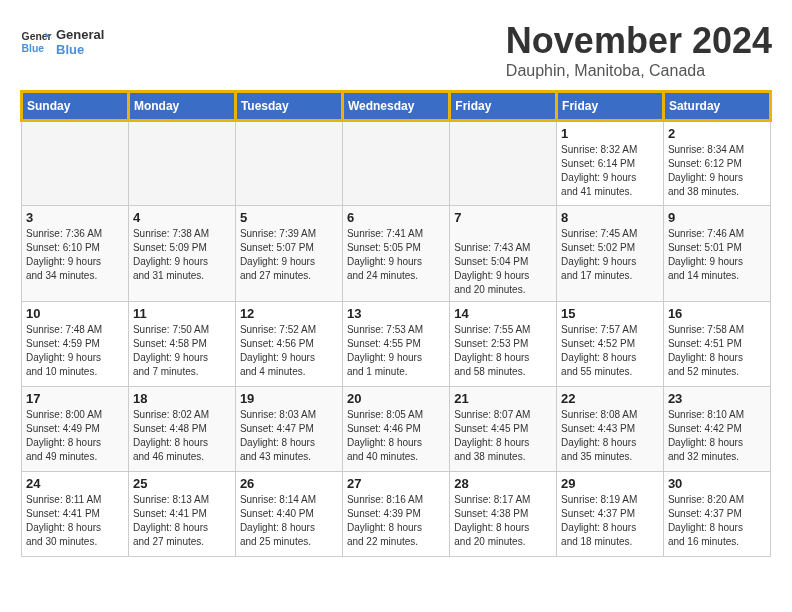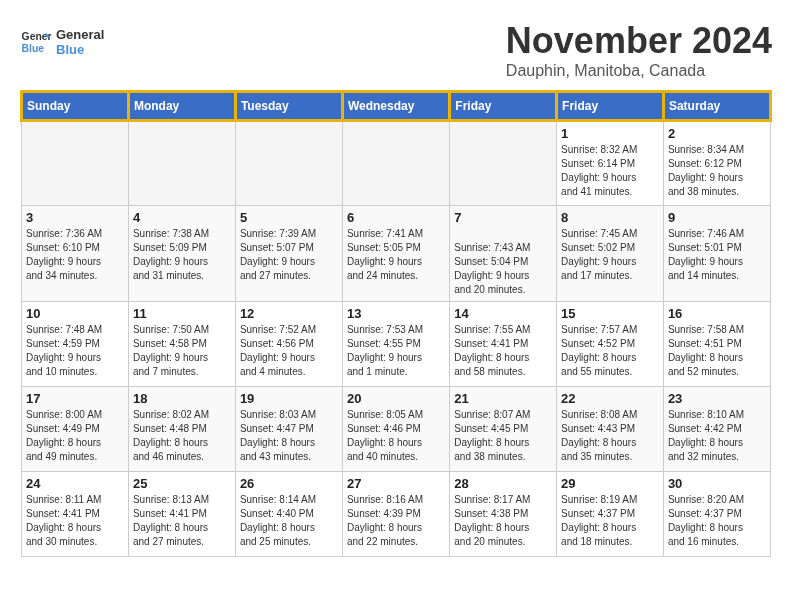--- a/index.html
+++ b/index.html
@@ -211,21 +211,21 @@
         <td>
           <div class="day-number">13</div>
           <div class="day-info" style="white-space: pre-line;">Sunrise: 7:53 AM
 Sunset: 4:55 PM
 Daylight: 9 hours
 and 1 minute.</div>
         </td>
         <td>
           <div class="day-number">14</div>
           <div class="day-info" style="white-space: pre-line;">Sunrise: 7:55 AM
-Sunset: 4:41 PM
+Sunset: 2:53 PM
 Daylight: 8 hours
 and 58 minutes.</div>
         </td>
         <td>
           <div class="day-number">15</div>
           <div class="day-info" style="white-space: pre-line;">Sunrise: 7:57 AM
 Sunset: 4:52 PM
 Daylight: 8 hours
 and 55 minutes.</div>
         </td>

